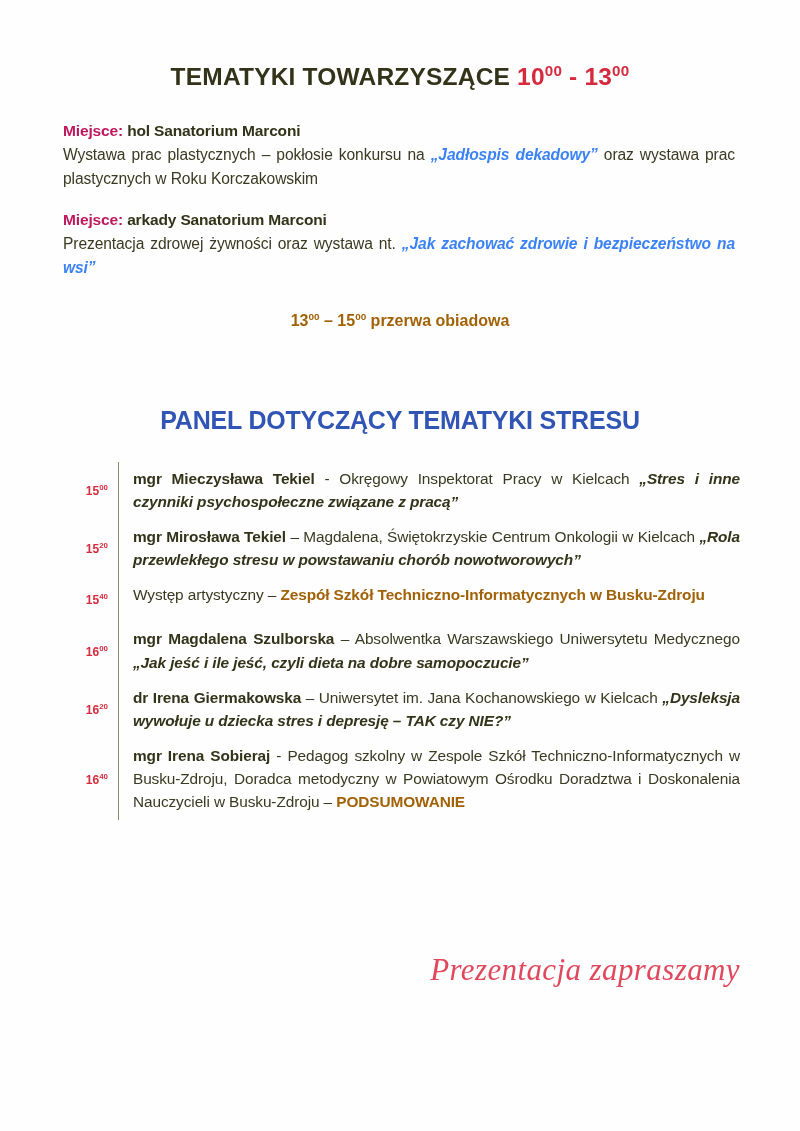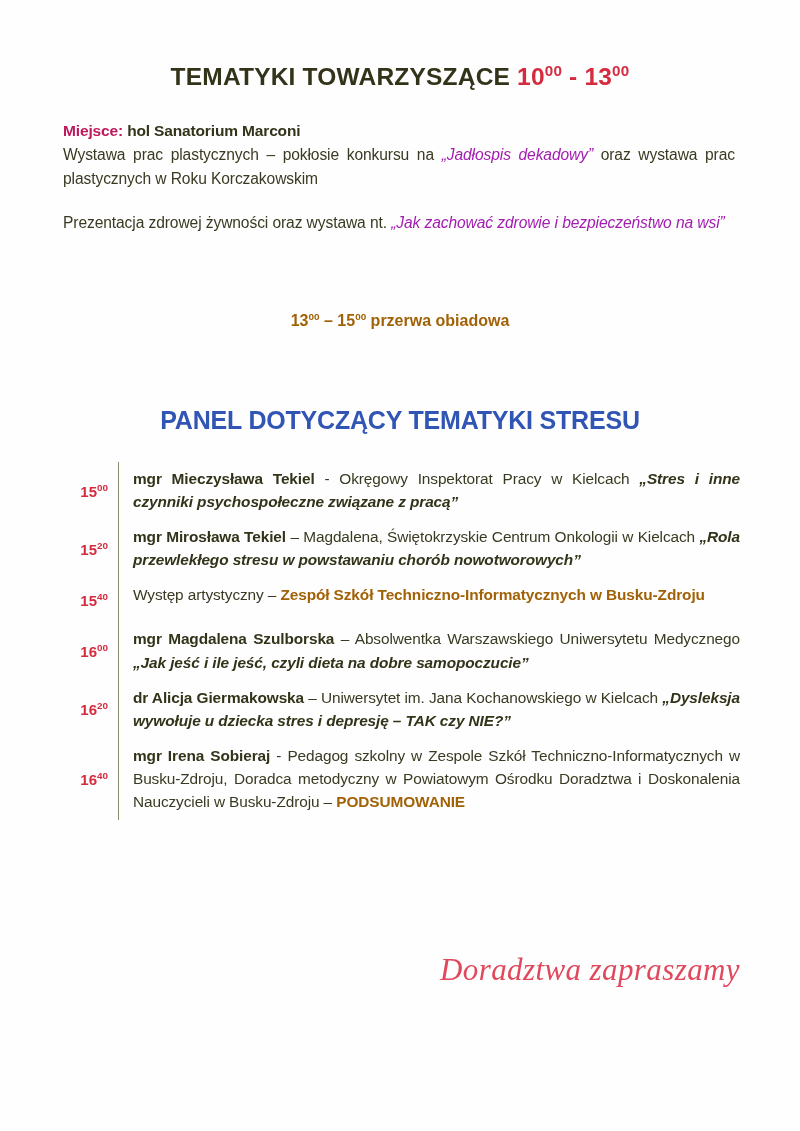--- a/index.html
+++ b/index.html
@@ -66,23 +66,23 @@
     font-weight: bold;
   }
   .para {
     font-size: 15.6px;
     line-height: 1.52;
     text-align: justify;
     color: #3a3a22;
     letter-spacing: -0.1px;
   }
   .para .em {
-    font-weight: normal;
+    font-weight: bold;
     font-style: italic;
-    color: #a21caf;
+    color: #3b82f6;
   }
 
   #block-hol  { top: 122px; }
   #block-arkady { top: 211px; }
 
   
   .break-line {
     position: absolute;
     top: 312px;
     left: 60px;
@@ -128,21 +128,21 @@
     display: flex;
     align-items: flex-start;
     position: relative;
   }
   .sched-time {
     flex: 0 0 55px;
     width: 55px;
     text-align: right;
     padding-right: 10px;
     box-sizing: border-box;
-    font-size: 15px;
+    font-size: 12px;
     font-weight: bold;
     color: #d62b3f;
     white-space: nowrap;
   }
   .sched-time sup {
     font-size: 0.66em;
   }
   .sched-body {
     flex: 1 1 auto;
     border-left: 1.6px solid #8a8a6e;
@@ -203,20 +203,24 @@
 
   <div class="block" id="block-hol">
     <div class="place-line">
       <span class="place-label">Miejsce:</span>
       <span>hol Sanatorium Marconi</span>
     </div>
     <div class="para"><span>Wystawa prac plastycznych – pokłosie konkursu na </span><span class="em">„Jadłospis dekadowy”</span><span> oraz wystawa prac plastycznych w Roku Korczakowskim</span></div>
   </div>
 
   <div class="block" id="block-arkady">
+    <div class="place-line">
+      <span class="place-label">Miejsce:</span>
+      <span>arkady Sanatorium Marconi</span>
+    </div>
     <div class="para"><span>Prezentacja zdrowej żywności oraz wystawa nt. </span><span class="em">„Jak zachować zdrowie i bezpieczeństwo na wsi”</span></div>
   </div>
 
   <div class="break-line"><span>13</span><sup>00</sup><span> – </span><span>15</span><sup>00</sup><span> przerwa obiadowa</span></div>
 
 
   <div class="panel-title">PANEL DOTYCZĄCY TEMATYKI STRESU</div>
 
   <div class="schedule">
 
@@ -244,28 +248,28 @@
     <div class="sched-row" data-pos="center">
       <div class="sched-time"><span>16</span><sup>00</sup></div>
       <div class="sched-body">
           <div class="inner"><span class="name">mgr Magdalena Szulborska</span><span> – Absolwentka Warszawskiego Uniwersytetu Medycznego </span><span class="quote">„Jak jeść i ile jeść, czyli dieta na dobre samopoczucie”</span></div>
         </div>
     </div>
 
     <div class="sched-row" data-pos="center">
       <div class="sched-time"><span>16</span><sup>20</sup></div>
       <div class="sched-body">
-          <div class="inner"><span class="name">dr Alicja Giermakowska</span><span> – Uniwersytet im. Jana Kochanowskiego w Kielcach </span><span class="quote">„Dysleksja wywołuje u dziecka stres i depresję – TAK czy NIE?”</span></div>
+          <div class="inner"><span class="name">dr Irena Giermakowska</span><span> – Uniwersytet im. Jana Kochanowskiego w Kielcach </span><span class="quote">„Dysleksja wywołuje u dziecka stres i depresję – TAK czy NIE?”</span></div>
         </div>
     </div>
 
     <div class="sched-row" data-pos="center">
       <div class="sched-time"><span>16</span><sup>40</sup></div>
       <div class="sched-body">
           <div class="inner"><span class="name">mgr Irena Sobieraj</span><span> - Pedagog szkolny w Zespole Szkół Techniczno-Informatycznych w Busku-Zdroju, Doradca metodyczny w Powiatowym Ośrodku Doradztwa i Doskonalenia Nauczycieli w Busku-Zdroju – </span><span class="strong">PODSUMOWANIE</span></div>
         </div>
     </div>
 
   </div>
 
-  <div class="closing">Doradztwa zapraszamy</div>
+  <div class="closing">Prezentacja zapraszamy</div>
 
 </div>
 
 </body></html>

